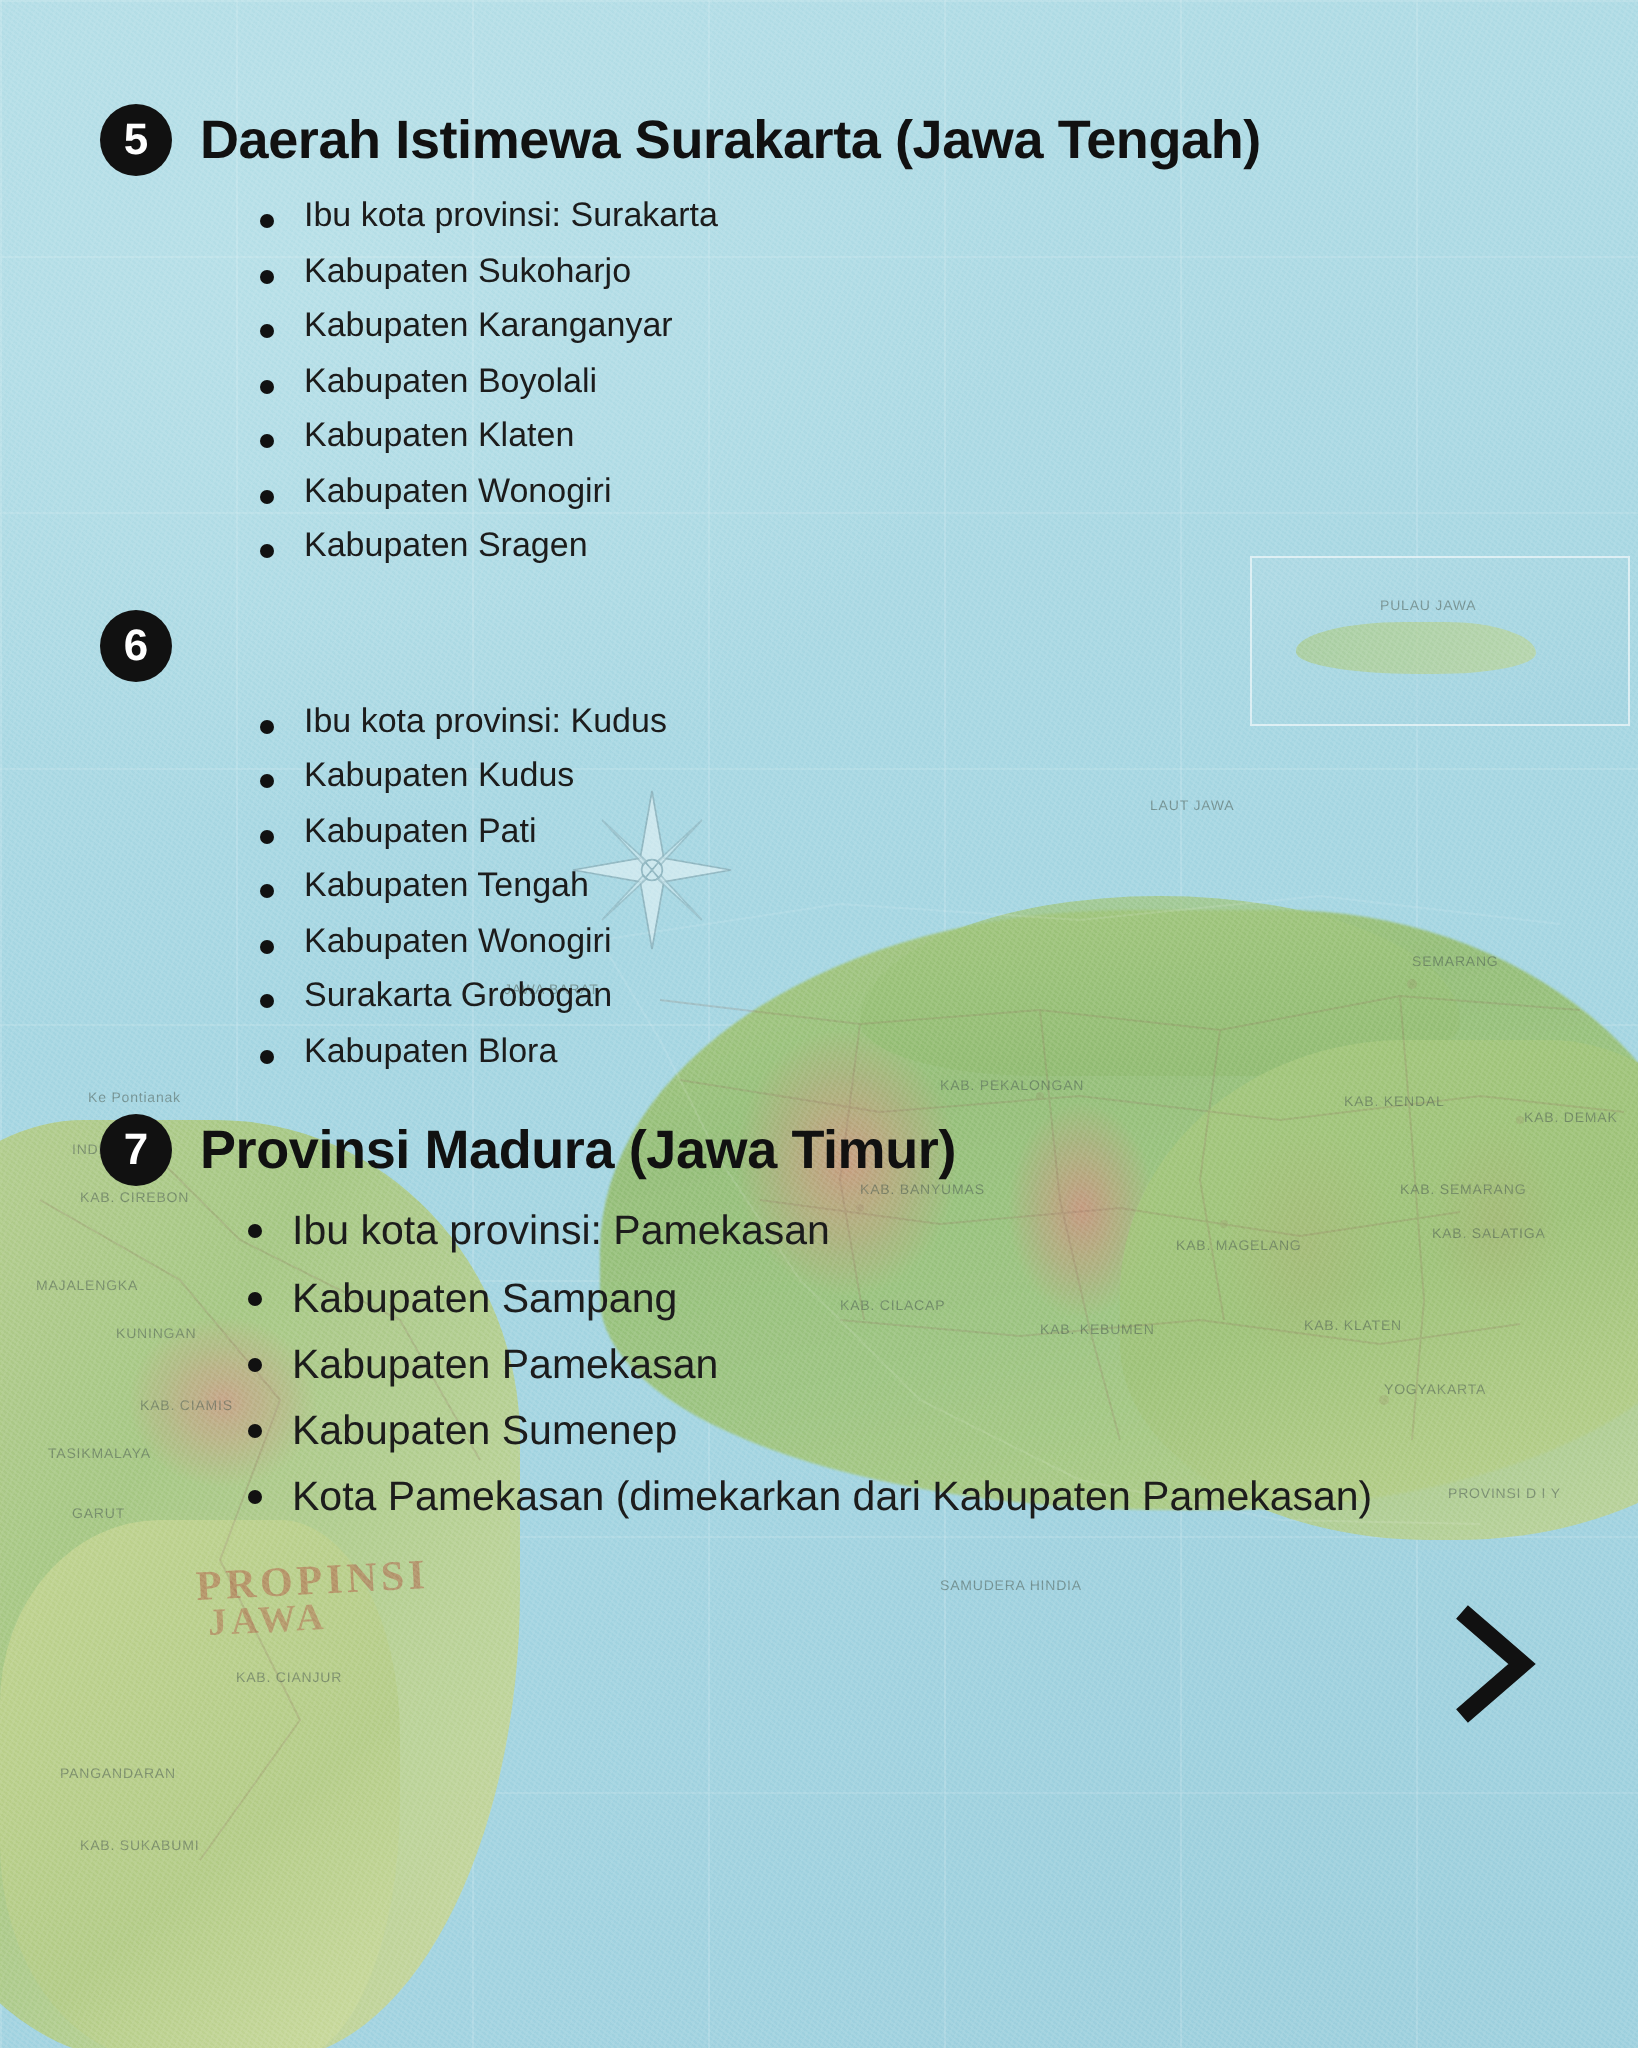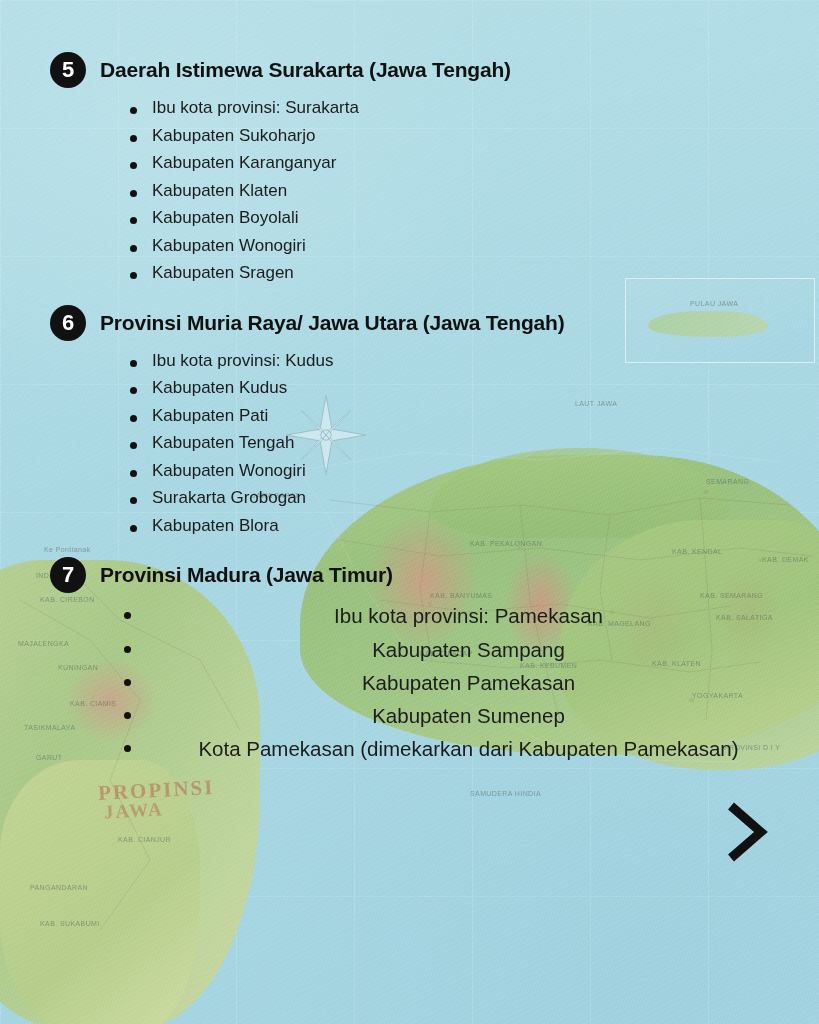--- a/index.html
+++ b/index.html
@@ -186,21 +186,21 @@
     font-size: 22px;
     font-weight: bold;
     display: flex;
     align-items: center;
     justify-content: center;
     margin-left: 22px;
     font-family: "Liberation Sans", sans-serif;
     line-height: 1;
   }
   .sec-title {
-    font-size: 21px;
+    font-size: 27px;
     font-weight: bold;
     color: #111;
     letter-spacing: -.2px;
     white-space: nowrap;
   }
   ul.items {
     list-style: none;
     margin: 0 0 0 0;
     padding: 0 0 0 98px;
   }
@@ -218,21 +218,21 @@
     left: 4px; top: 13px;
     width: 7px; height: 7px;
     border-radius: 50%;
     background: #111;
   }
 
   
   #sec-5 { margin-top: 0px; }
   #sec-6 { margin-top: 18px; }
   #sec-7 { margin-top: 18px; }
-  #sec-7 ul.items { padding-left: 92px; text-align: center; }
+  #sec-7 ul.items { padding-left: 92px; }
   #sec-7 ul.items li { font-size: 20.5px; }
 
   
   .chevron {
     position: absolute;
     right: 50px;
     bottom: 160px;
     z-index: 3;
     cursor: pointer;
   }
@@ -331,31 +331,30 @@
 
   <div class="section" id="sec-5">
     <div class="sec-head">
       <div class="badge">5</div>
       <div class="sec-title">Daerah Istimewa Surakarta (Jawa Tengah)</div>
     </div>
     <ul class="items">
       <li>Ibu kota provinsi: Surakarta</li>
       <li>Kabupaten Sukoharjo</li>
       <li>Kabupaten Karanganyar</li>
+      <li>Kabupaten Boyolali</li>
       <li>Kabupaten Klaten</li>
-      <li>Kabupaten Boyolali</li>
       <li>Kabupaten Wonogiri</li>
       <li>Kabupaten Sragen</li>
     </ul>
   </div>
 
   <div class="section" id="sec-6">
     <div class="sec-head">
       <div class="badge">6</div>
-      <div class="sec-title">Provinsi Muria Raya/ Jawa Utara (Jawa Tengah)</div>
     </div>
     <ul class="items">
       <li>Ibu kota provinsi: Kudus</li>
       <li>Kabupaten Kudus</li>
       <li>Kabupaten Pati</li>
       <li>Kabupaten Tengah</li>
       <li>Kabupaten Wonogiri</li>
       <li>Surakarta Grobogan</li>
       <li>Kabupaten Blora</li>
     </ul>

